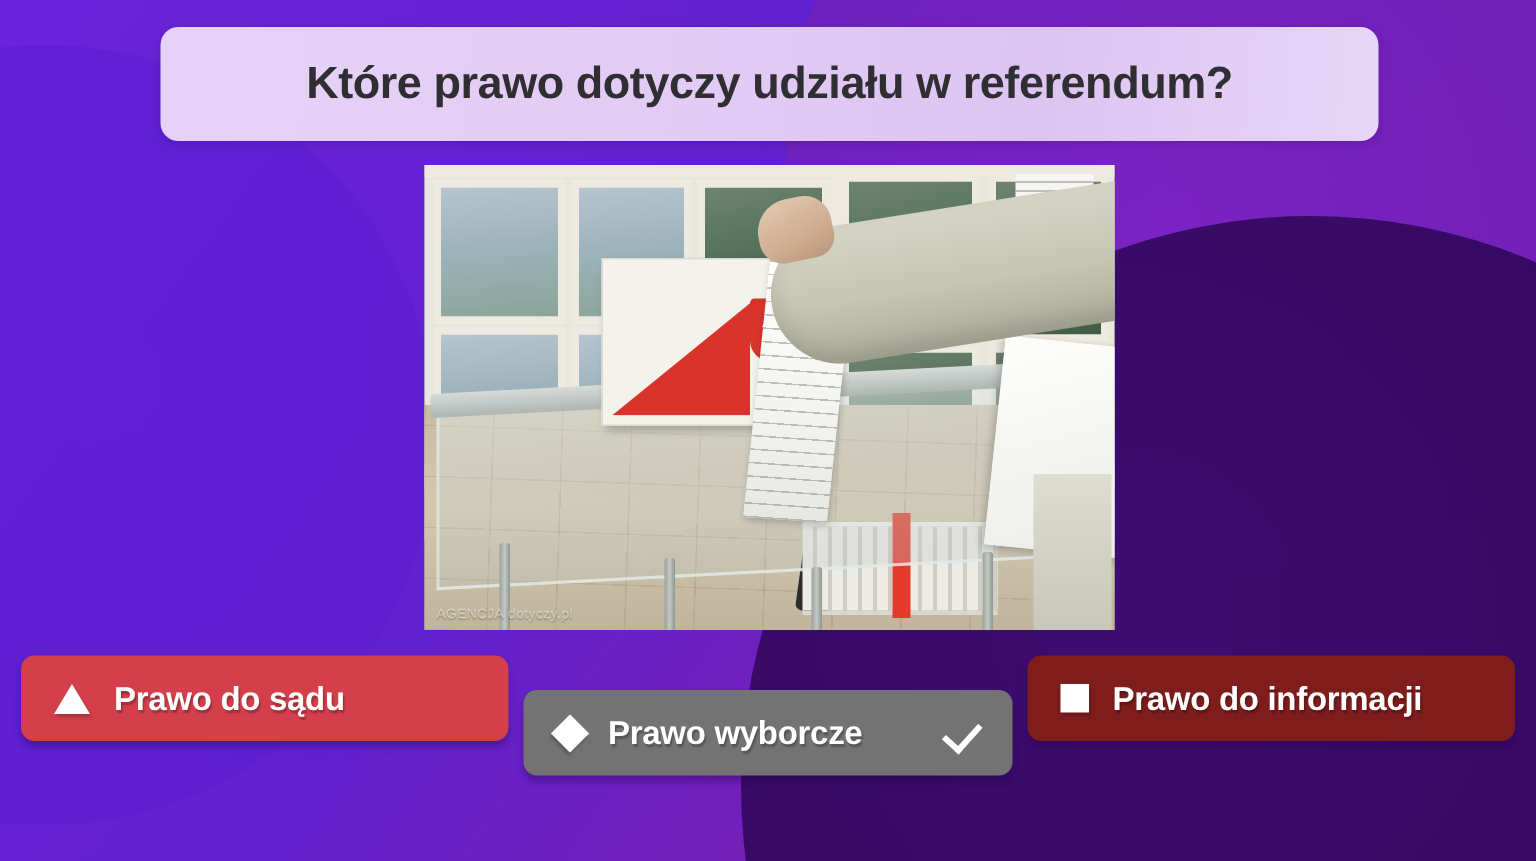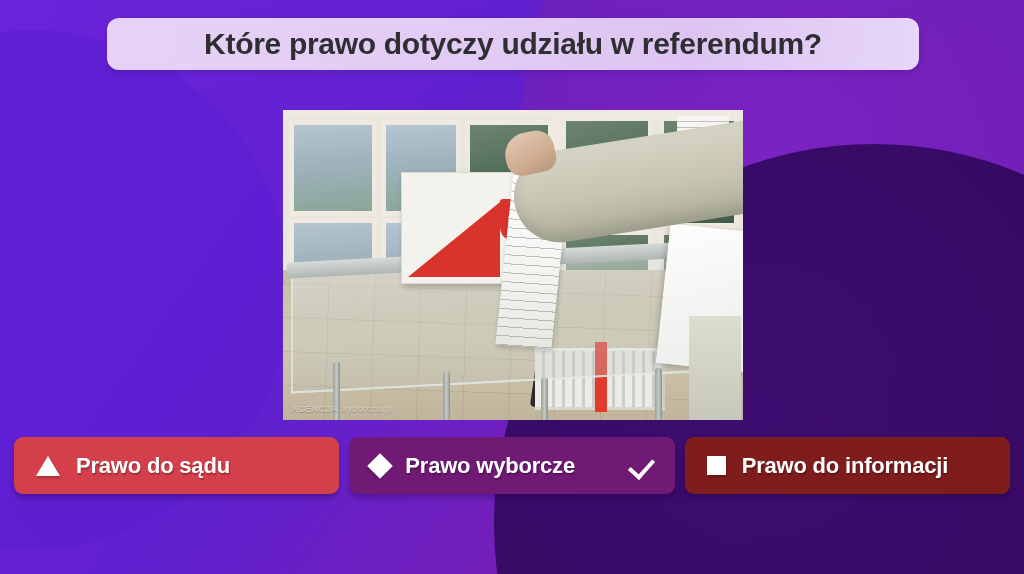--- a/index.html
+++ b/index.html
@@ -56,21 +56,21 @@
     background: radial-gradient(circle at 60% 45%, #5A1DD6 0%, #5A1DD0 60%, #6320D0 100%);
     opacity: 0.6;
   }
 
   
   .question-banner {
     position: absolute;
     left: 107px;
     top: 18px;
     width: 812px;
-    height: 52px;
+    height: 76px;
     border-radius: 12px;
     background: linear-gradient(95deg, #E6D2F7 0%, #E2CBF4 45%, #DDC4F2 72%, #E7D6F8 100%);
     display: flex;
     align-items: center;
     justify-content: center;
     box-shadow: 0 2px 6px rgba(40, 0, 70, 0.18);
   }
 
   .question-text {
     font-size: 30px;
@@ -326,21 +326,21 @@
     position: absolute;
     left: 8px;
     bottom: 6px;
     font-size: 9px;
     letter-spacing: 0.4px;
     color: rgba(255,255,255,0.42);
     text-shadow: 0 1px 1px rgba(0,0,0,0.25);
     white-space: nowrap;
   }
 
-  .watermark b { font-weight: bold; }
+  .watermark b { font-weight: normal; }
 
   
   .answers {
     position: absolute;
     left: 14px;
     top: 437px;
     width: 996px;
     display: grid;
     grid-template-columns: 1fr 1fr 1fr;
     gap: 9px 10px;
@@ -410,21 +410,21 @@
     left: 5px;
     top: 2px;
     width: 11px;
     height: 20px;
     border-right: 4px solid #ffffff;
     border-bottom: 4px solid #ffffff;
     transform: rotate(42deg);
   }
 
   .a-red    { background: #D33F4A; }
-  .a-blue   { background: #701a75; }
+  .a-blue   { background: #737373; margin-top: 23px; }
   .a-yellow { background: #D9A92E; }
   .a-green  { background: #7f1d1d; }
 </style>
 </head>
 <body>
 
 <div class="bg-root">
   <div class="bg-blob-violet"></div>
   <div class="bg-blob-left"></div>
   <div class="bg-blob-dark"></div>
@@ -484,21 +484,21 @@
 
     <div class="ballot-paper"></div>
 
     <div class="arm-sleeve"></div>
     <div class="hand"></div>
 
     <div class="trouser"></div>
 
     <div class="watermark">
       <b>AGENCJA</b>
-      <span>wyborcza.pl</span>
+      <span>dotyczy.pl</span>
     </div>
   </div>
 </div>
 
 <div class="answers">
 
   <div class="answer a-red">
     <div class="shape shape-triangle"></div>
     <span class="answer-label">Prawo do sądu</span>
   </div>

